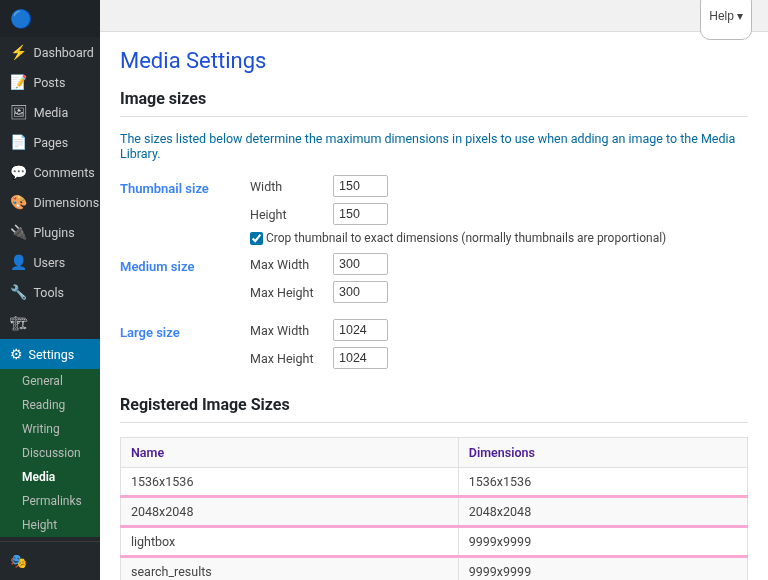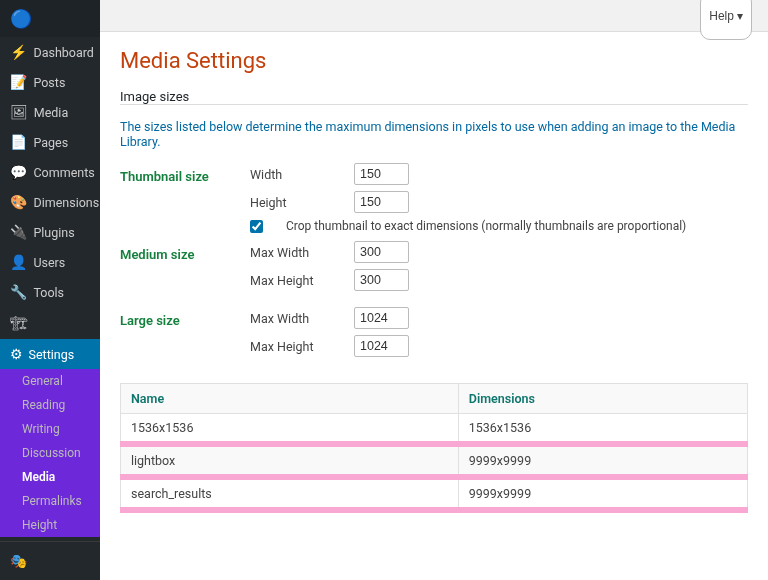--- a/index.html
+++ b/index.html
@@ -79,107 +79,108 @@
       gap: 3px;
     }
 
     
     #content {
       padding: 16px 20px;
     }
     .page-title {
       font-size: 22px;
       font-weight: 400;
-      color: #c2410c;
+      color: #1d4ed8;
       margin-bottom: 16px;
     }
 
     
     .section-title {
-      font-size: 13px;
-      font-weight: 400;
+      font-size: 16px;
+      font-weight: 700;
       color: #1d2327;
       border-bottom: 1px solid #ddd;
+      padding-bottom: 8px;
       margin-bottom: 14px;
     }
     .section-desc {
       font-size: 12.5px;
       color: #0369a1;
       margin-bottom: 14px;
     }
     .field-input {
       width: 55px;
       border: 1px solid #bbb;
       border-radius: 2px;
       padding: 3px 5px;
       font-size: 12.5px;
       color: #333;
     }
     .checkbox-row {
       display: flex;
       align-items: center;
-      gap: 23px;
+      gap: 3px;
       margin-top: 4px;
     }
     .checkbox-row input[type=checkbox] { accent-color: #0073aa; }
     .checkbox-row label { font-size: 12px; color: #444; }
 
     
     .reg-table {
       width: 100%;
       border-collapse: collapse;
       font-size: 12.5px;
       margin-top: 8px;
     }
     .reg-table thead tr {
       background: #f9f9f9;
       border-bottom: 1px solid #ddd;
     }
     .reg-table thead th {
       text-align: left;
       padding: 7px 10px;
       font-weight: 600;
-      color: #0f766e;
+      color: #4c1d95;
       border: 1px solid #e0e0e0;
     }
     .reg-table tbody tr {
-      border-bottom: 6px solid #f9a8d4;
+      border-bottom: 3px solid #f9a8d4;
     }
     .reg-table tbody tr:nth-child(even) { background: #f9f9f9; }
     .reg-table tbody td {
       padding: 6px 10px;
       color: #444;
       border: 1px solid #e0e0e0;
     }
     .size-field-row {
       display: flex;
       align-items: center;
-      gap: 24px;
+      gap: 3px;
       margin-bottom: 6px;
     }
     .size-field-row .lbl { width: 80px; font-size: 12.5px; color: #444; }
 
     
     .settings-row {
       display: flex;
       margin-bottom: 8px;
     }
     .settings-row-label {
       width: 130px;
       font-weight: 600;
       font-size: 13px;
-      color: #15803d;
+      color: #3b82f6;
       padding-top: 6px;
       flex-shrink: 0;
     }
     .settings-row-content { flex: 1; }
 
     
     .settings-sub {
-      background: #6d28d9;
+      background: #14532d;
     }
   </style>
 </head>
 <body>
 
 <div id="sidebar">
   <div class="sidebar-logo">
     <span class="sidebar-logo-icon">🔵</span>
   </div>
 
@@ -304,33 +305,38 @@
           </div>
           <div class="size-field-row">
             <span class="lbl">Max Height</span>
             <input class="field-input" type="text" value="1024" style="">
           </div>
         </div>
       </div>
     </div>
 
     <div style="margin-top:20px;">
+      <h2 class="section-title">Registered Image Sizes</h2>
       <table class="reg-table">
         <thead>
           <tr>
             <th>Name</th>
             <th>Dimensions</th>
           </tr>
         </thead>
         <tbody id="reg-table-body">
         <tr>
       <td>1536x1536</td>
       <td>1536x1536</td>
     </tr>
             <tr>
+      <td>2048x2048</td>
+      <td>2048x2048</td>
+    </tr>
+            <tr>
       <td>lightbox</td>
       <td>9999x9999</td>
     </tr>
             <tr>
       <td>search_results</td>
       <td>9999x9999</td>
     </tr>
           </tbody>
       </table>
     </div>

